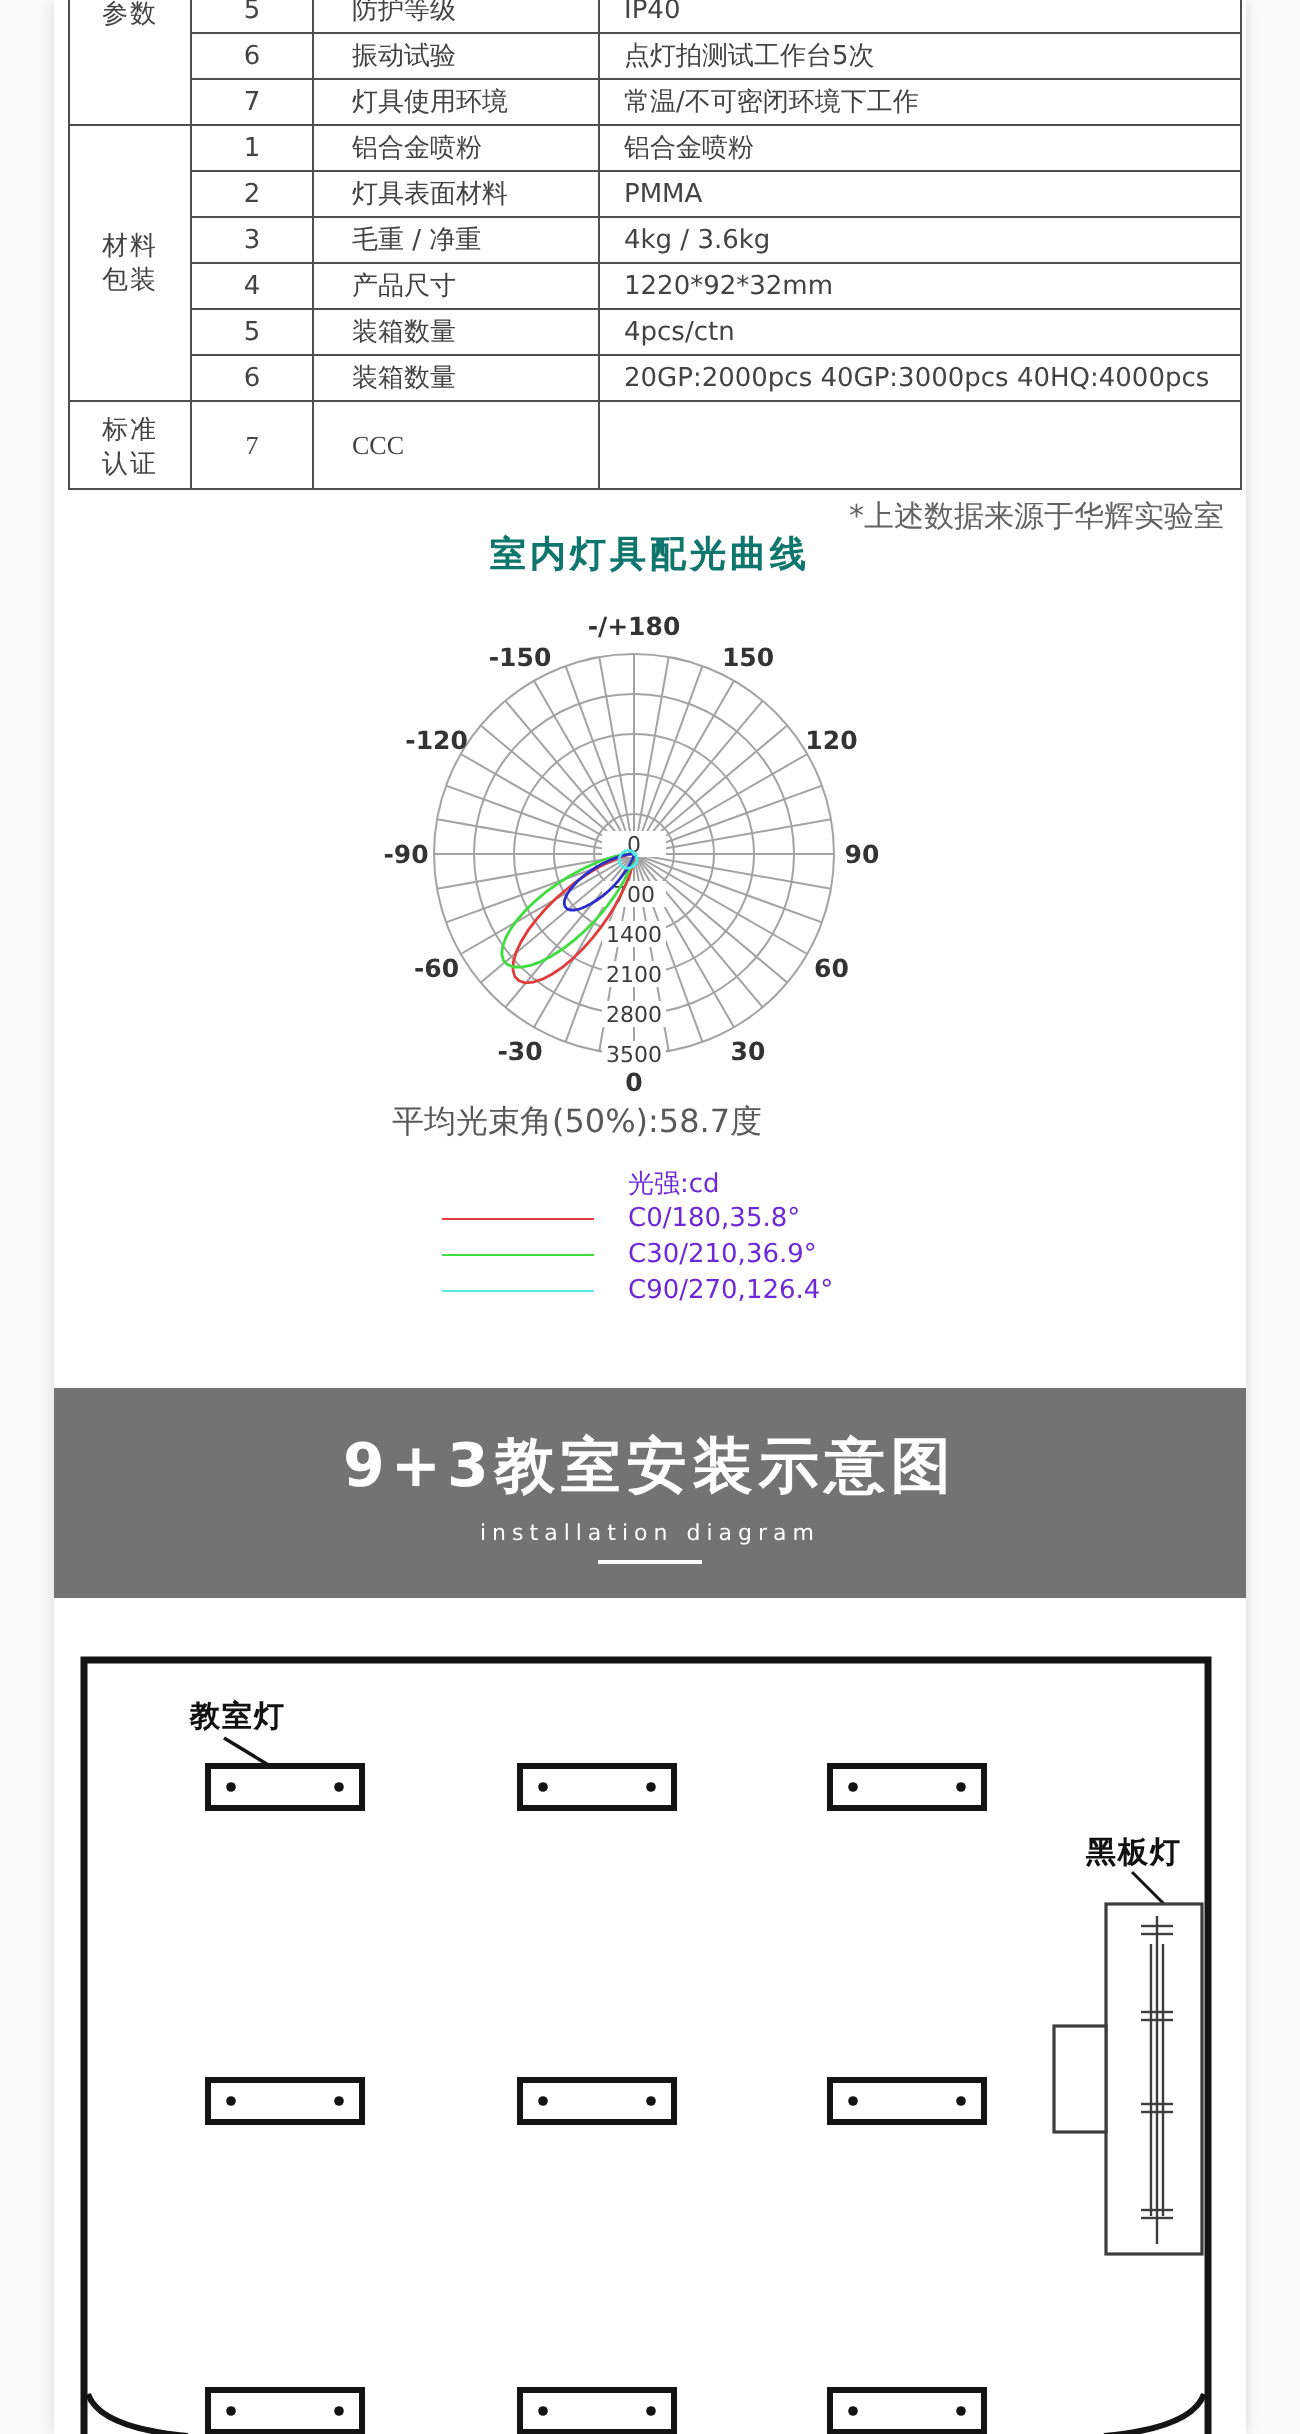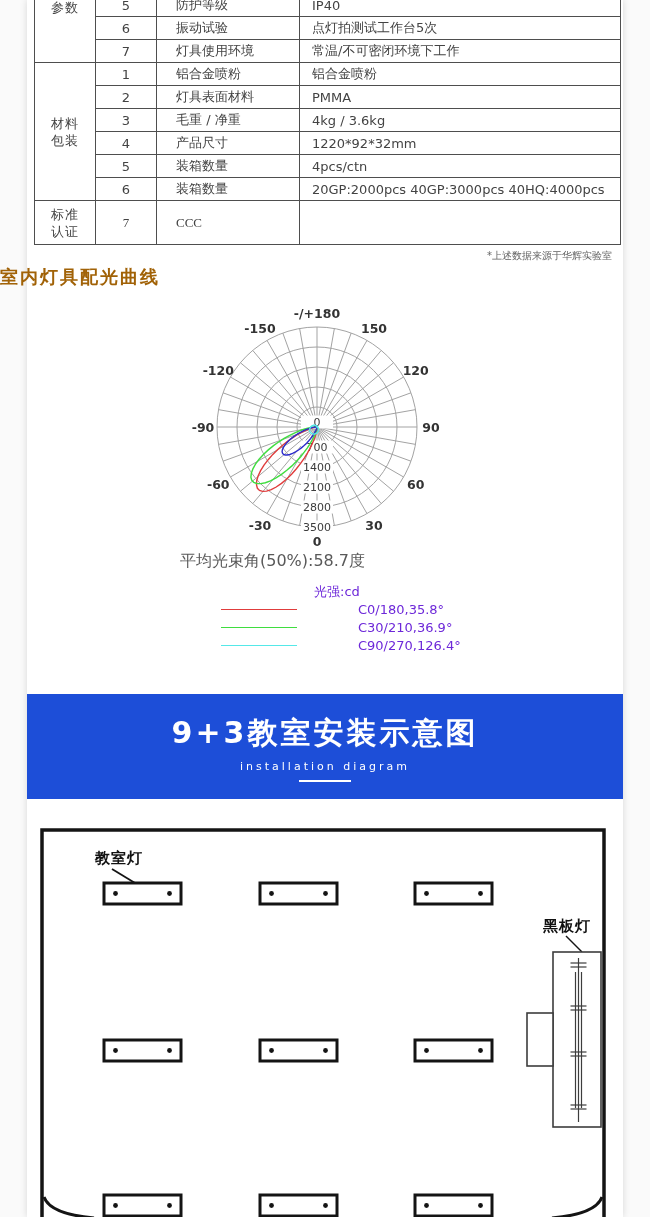--- a/index.html
+++ b/index.html
@@ -10,30 +10,30 @@
   #spec-table{position:absolute;left:34px;top:-7px;width:586px;border-collapse:collapse;table-layout:fixed;color:#434343;font-size:13px;}
   #spec-table td{border:1px solid #4e4e4e;padding:0;overflow:hidden;white-space:nowrap;}
   #spec-table tr.r{height:23px;}
   #spec-table tr.tall{height:44px;font-family:Liberation Serif, serif;}
   #spec-table td.sec{text-align:center;line-height:17px;vertical-align:middle;letter-spacing:1px;}
   #spec-table td.sec-top{vertical-align:top;padding-top:5px;}
   #spec-table td.num{text-align:center;}
   #spec-table td.nm{padding-left:19px;}
   #spec-table td.val{padding-left:12px;}
 
-  .footnote{position:absolute;right:38px;top:249px;font-size:10px;color:#636363;}
-
-  .chart-title{position:absolute;left:0;top:265px;width:650px;text-align:left;font-size:18px;font-weight:bold;color:#a16207;letter-spacing:2px;}
+  .footnote{position:absolute;right:38px;top:249px;font-size:15px;color:#636363;}
+
+  .chart-title{position:absolute;left:0;top:265px;width:650px;text-align:center;font-size:18px;font-weight:bold;color:#0f766e;letter-spacing:2px;}
   #polar{position:absolute;left:0;top:300px;}
   #polar text{font-family:"DejaVu Sans","Liberation Sans",sans-serif;}
-  .beam-note{position:absolute;left:0;top:551px;width:545px;text-align:center;font-size:16px;color:#595959;}
+  .beam-note{position:absolute;left:16px;top:551px;width:545px;text-align:center;font-size:16px;color:#595959;}
 
   .legend{position:absolute;left:221px;top:583px;font-size:13px;color:#6d28d9;}
   .legend-title{margin-left:93px;height:17px;}
-  .legend-row{display:flex;align-items:center;height:18px;gap:44px;}
+  .legend-row{display:flex;align-items:center;height:18px;}
   .legend-line{width:76px;height:0;border-top:1.6px solid #000;margin-right:17px;}
 
   .banner{position:absolute;left:27px;top:694px;width:596px;height:105px;text-align:center;color:#ffffff;}
   .banner-title{font-size:30px;font-weight:bold;letter-spacing:3px;padding-top:19px;}
   .banner-sub{font-size:11px;letter-spacing:3px;margin-top:6px;}
   .banner-bar{width:52px;height:2px;background:#ffffff;margin:7px auto 0;}
 
   #diagram{position:absolute;left:0;top:800px;}
   #diagram text{font-family:"DejaVu Sans","Liberation Sans",sans-serif;font-weight:bold;fill:#111;}
 </style>
@@ -202,21 +202,21 @@
       <div class="legend-row">
         <span class="legend-line" style="border-top-color: rgb(63, 221, 63);"></span>
         <span>C30/210,36.9°</span>
       </div>
       <div class="legend-row">
         <span class="legend-line" style="border-top-color: rgb(85, 232, 232);"></span>
         <span>C90/270,126.4°</span>
       </div>
     </div>
 
-  <div class="banner" style="background: #1d4ed8;">
+  <div class="banner" style="background: #737373;">
     <div class="banner-title">9+3教室安装示意图</div>
     <div class="banner-sub">installation diagram</div>
     <div class="banner-bar"></div>
   </div>
 
   <svg id="diagram" width="650" height="417" viewBox="0 0 650 417">
     <rect x="42" y="30" width="562" height="520" fill="none" stroke="#141414" stroke-width="3.5"></rect>
     <g id="lights-layer">
         <g>
           <rect x="104" y="83" width="77" height="21" fill="#ffffff" stroke="#141414" stroke-width="3"></rect>

